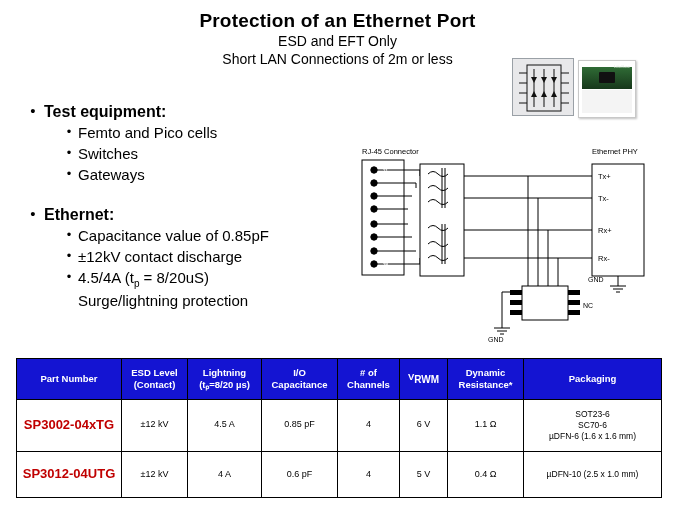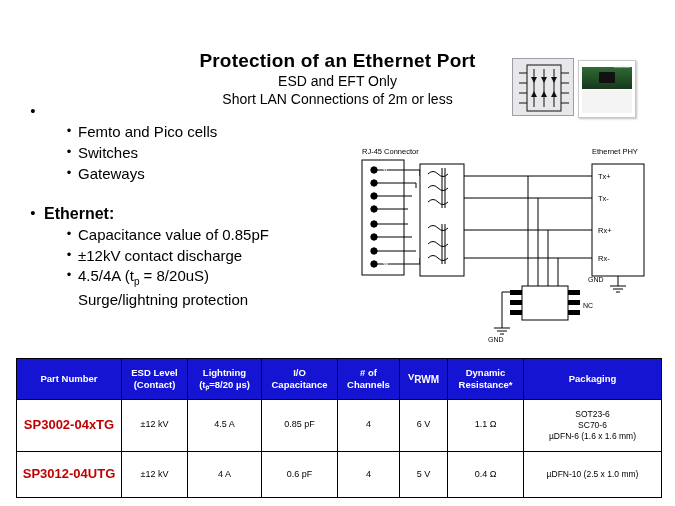--- a/index.html
+++ b/index.html
@@ -11,21 +11,20 @@
     color: #000000;
     position: relative;
     overflow: hidden;
   }
 
   
   .title-block { text-align: center; padding-top: 10px; }
   .title-main {
     font-size: 19px; font-weight: bold; letter-spacing: .2px;
     line-height: 1.15;
-    margin-top: 40px;
   }
   .title-sub {
     font-size: 14px; line-height: 1.3; font-weight: normal;
   }
 
   
   .bullets {
     position: absolute;
     left: 22px; top: 96px; width: 330px;
   }
@@ -131,20 +130,21 @@
 <div class="title-block">
   <div class="title-main">Protection of an Ethernet Port</div>
   <div class="title-sub">ESD  and EFT Only</div>
   <div class="title-sub">Short LAN Connections of 2m or less</div>
 </div>
 
 <div class="bullets">
 
   <div class="bullet-l1">
     <span class="dot">•</span>
+    <span class="txt">Test equipment:</span>
   </div>
   <div class="sub-list">
     <div class="bullet-l2">
       <span class="dot">•</span>
       <span class="txt">Femto and Pico cells</span>
     </div>
     <div class="bullet-l2">
       <span class="dot">•</span>
       <span class="txt">Switches</span>
     </div>

